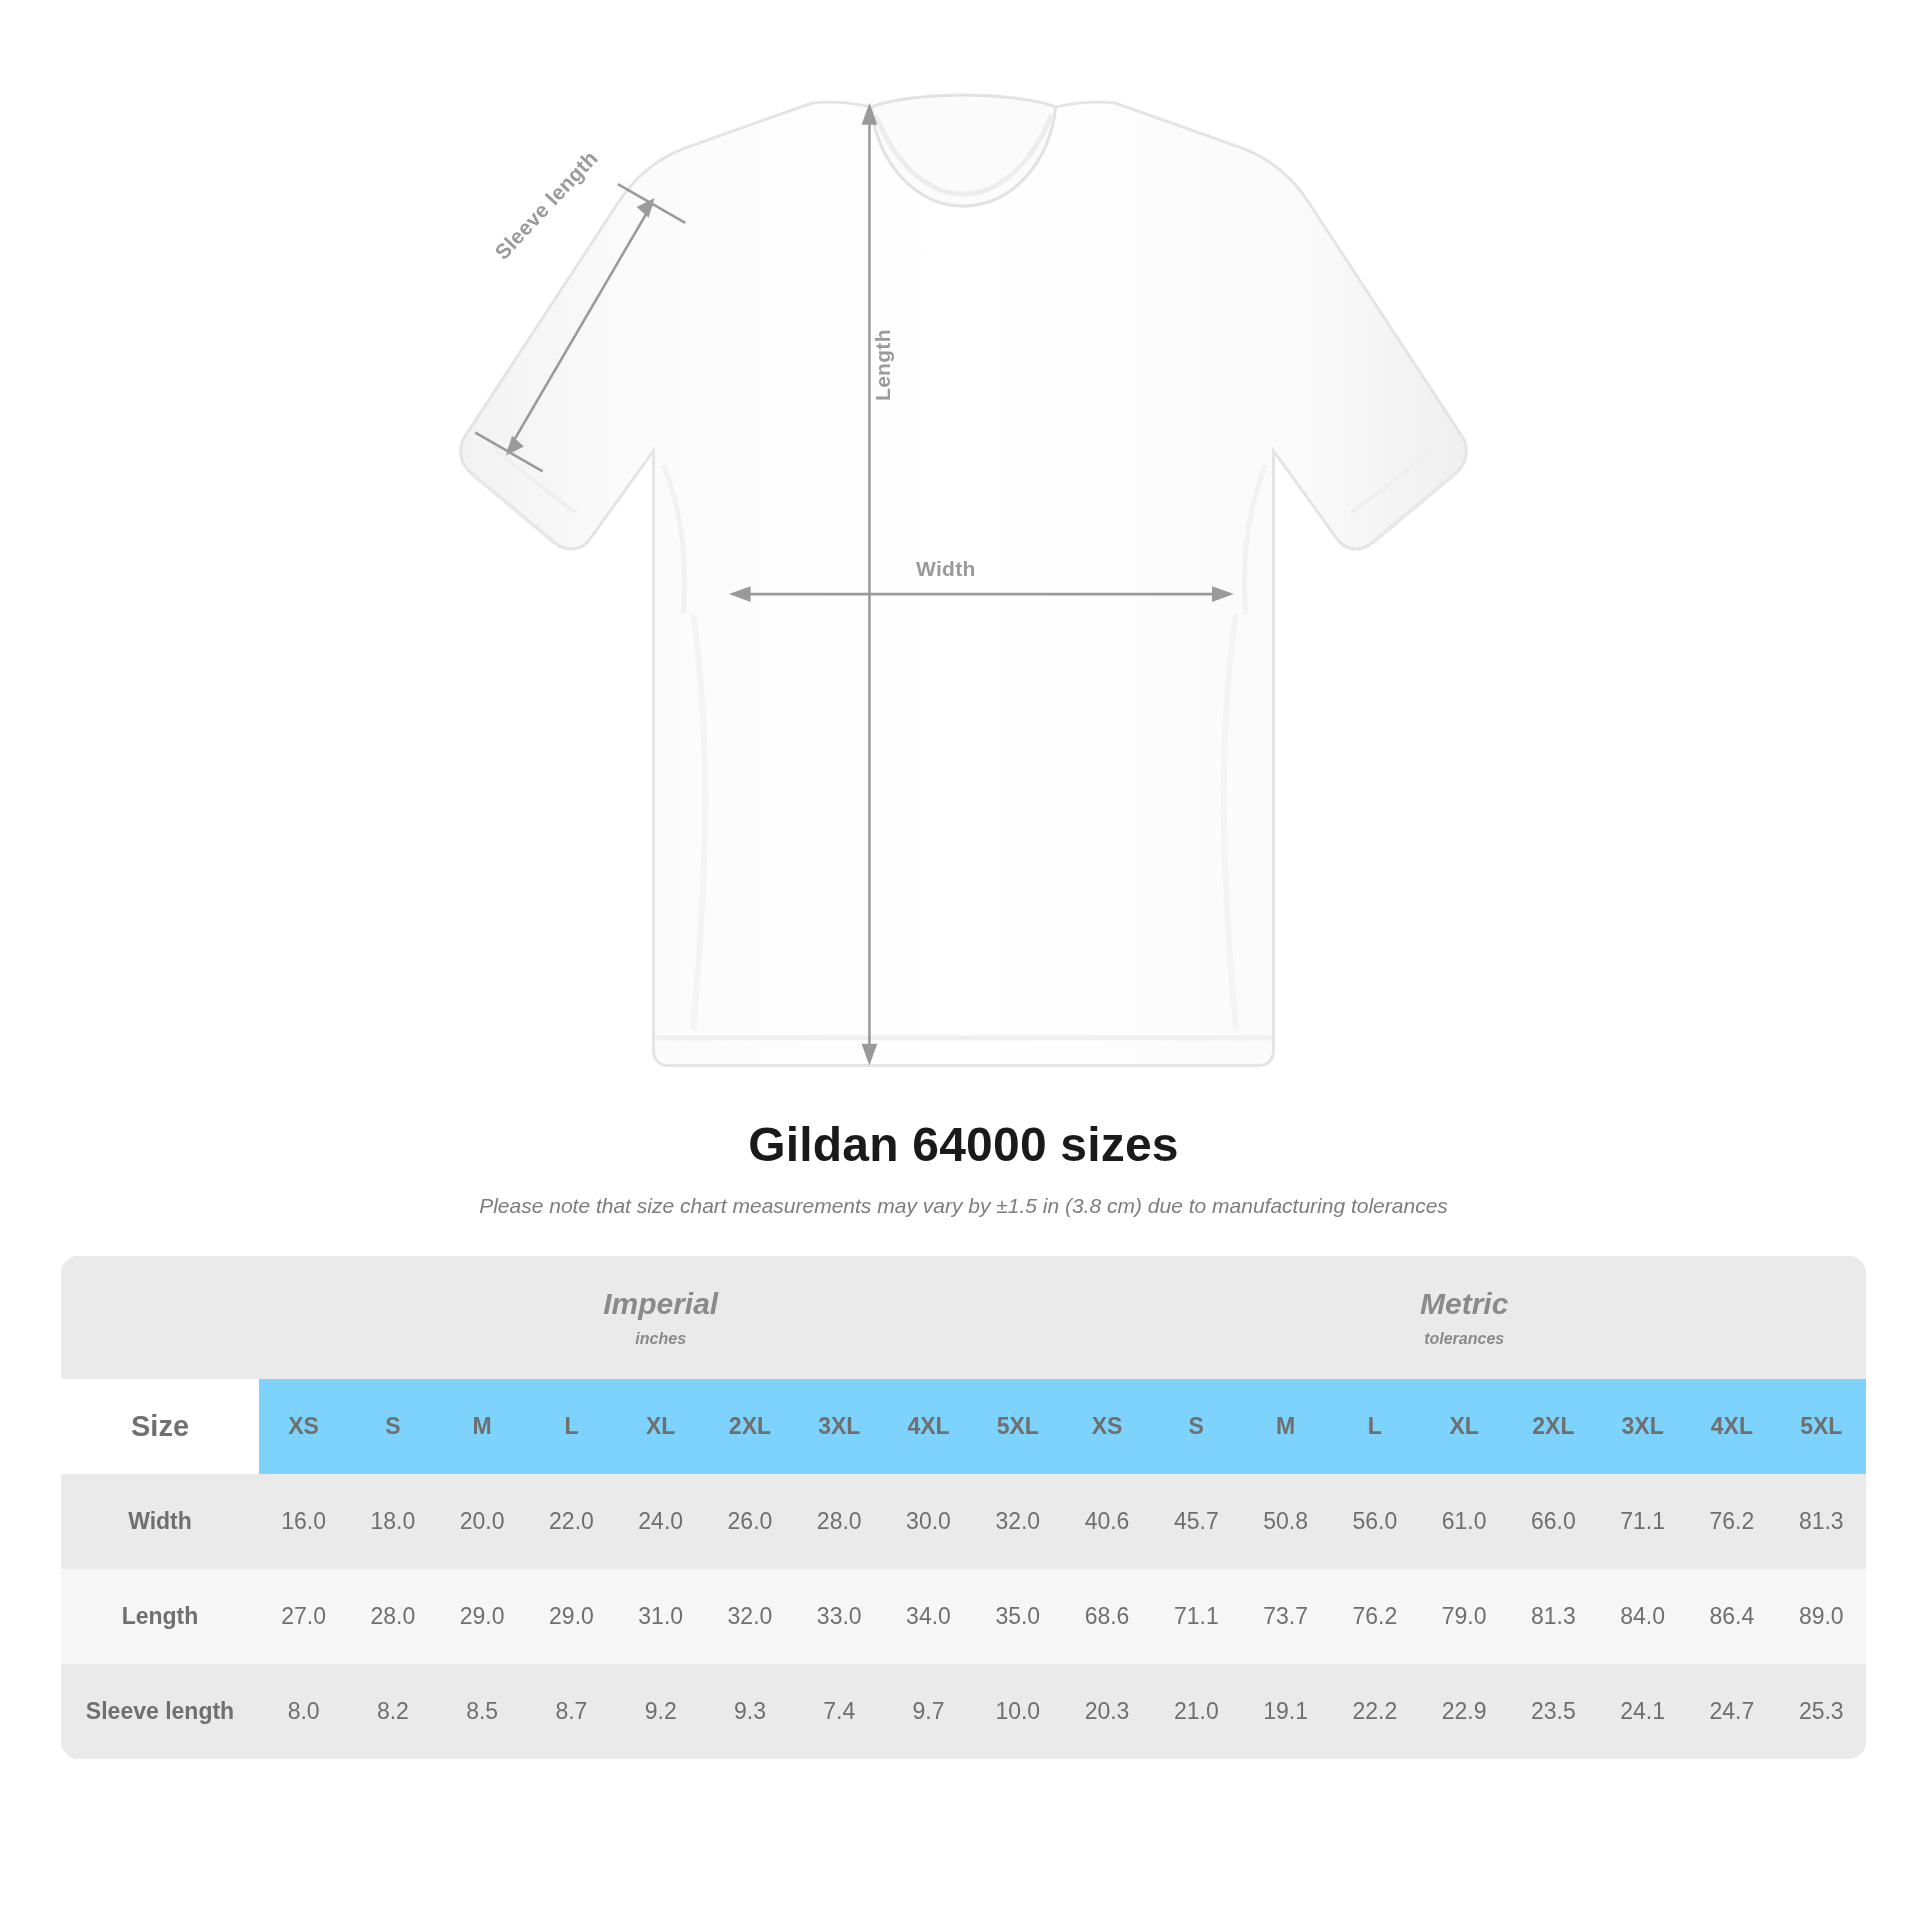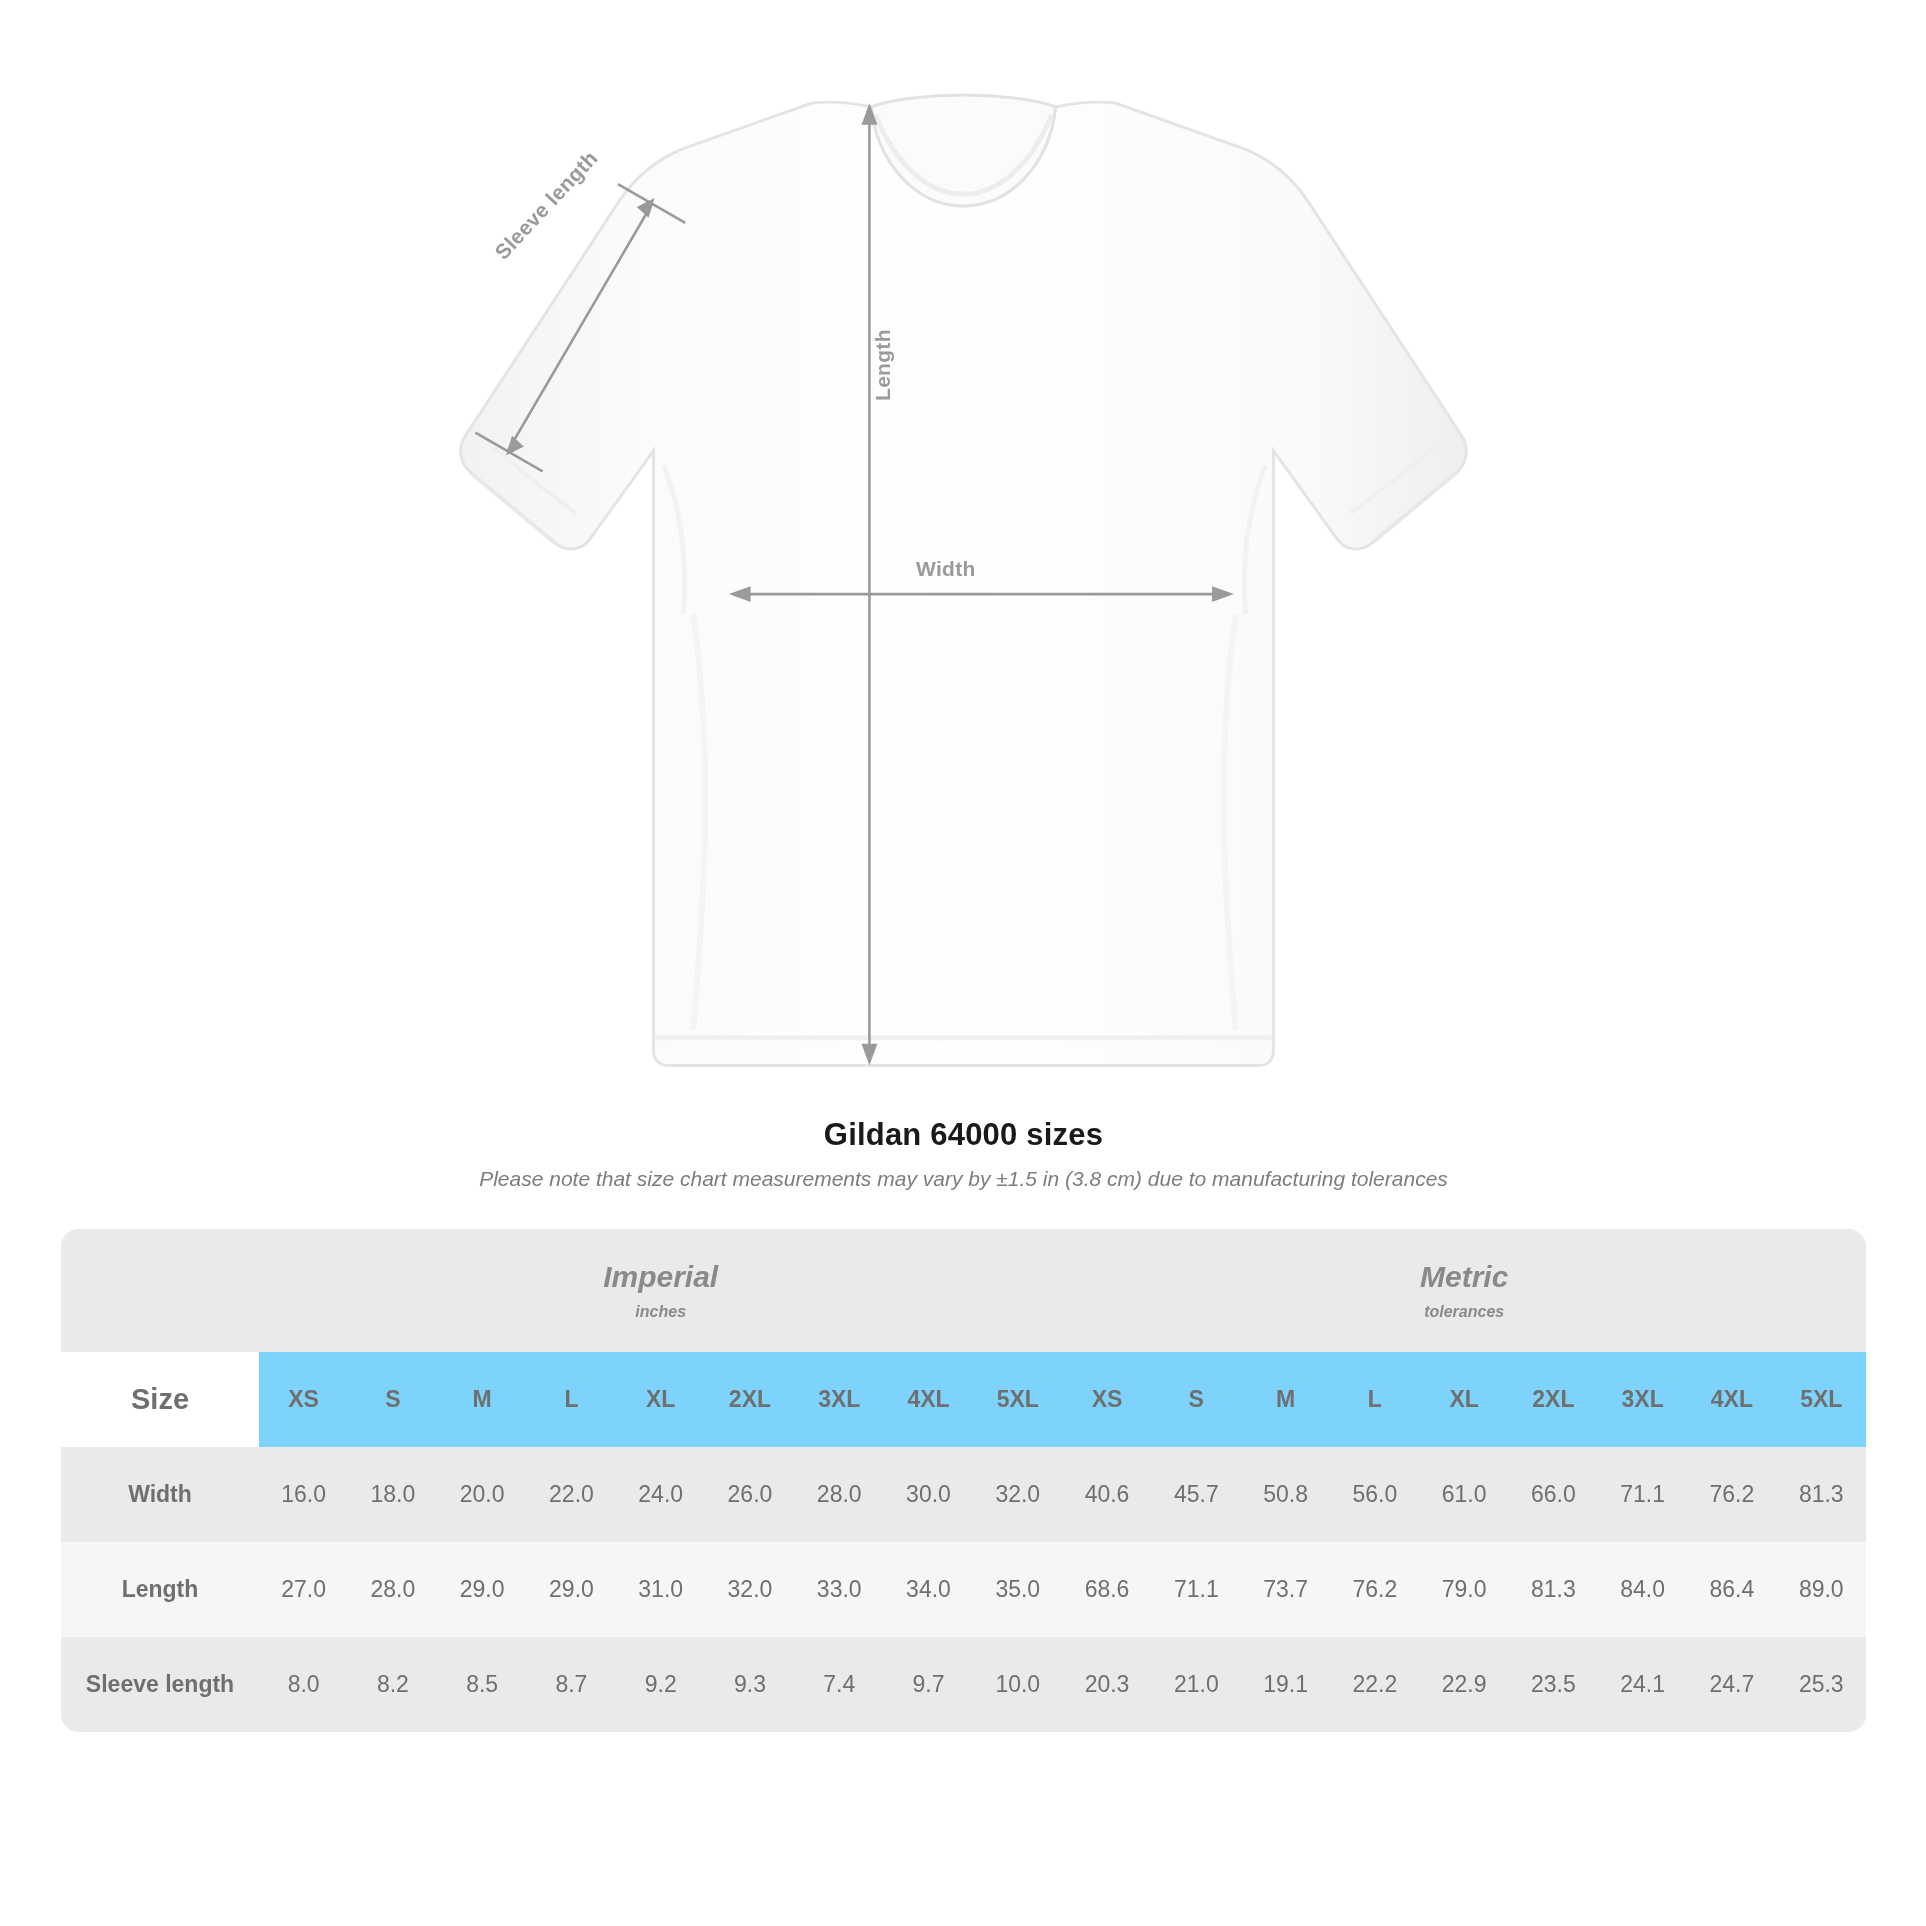--- a/index.html
+++ b/index.html
@@ -56,31 +56,31 @@
     transform: rotate(-47deg);
     transform-origin: left top;
   }
 
   
   .title-block {
     text-align: center;
     margin-top: 8px;
   }
   .chart-title {
-    font-size: 31px;
+    font-size: 48px;
     font-weight: bold;
     color: #1a1a1a;
     margin: 0;
     letter-spacing: 0.2px;
   }
   .chart-note {
     font-size: 21px;
     font-style: italic;
     color: #7d7d7d;
-    margin-top: 14px;
+    margin-top: 22px;
   }
 
   
   .table-wrap {
     margin: 38px 61px 0 61px;
     border-radius: 18px;
     overflow: hidden;
     background: #eaeaea;
   }
   table.size-table {

